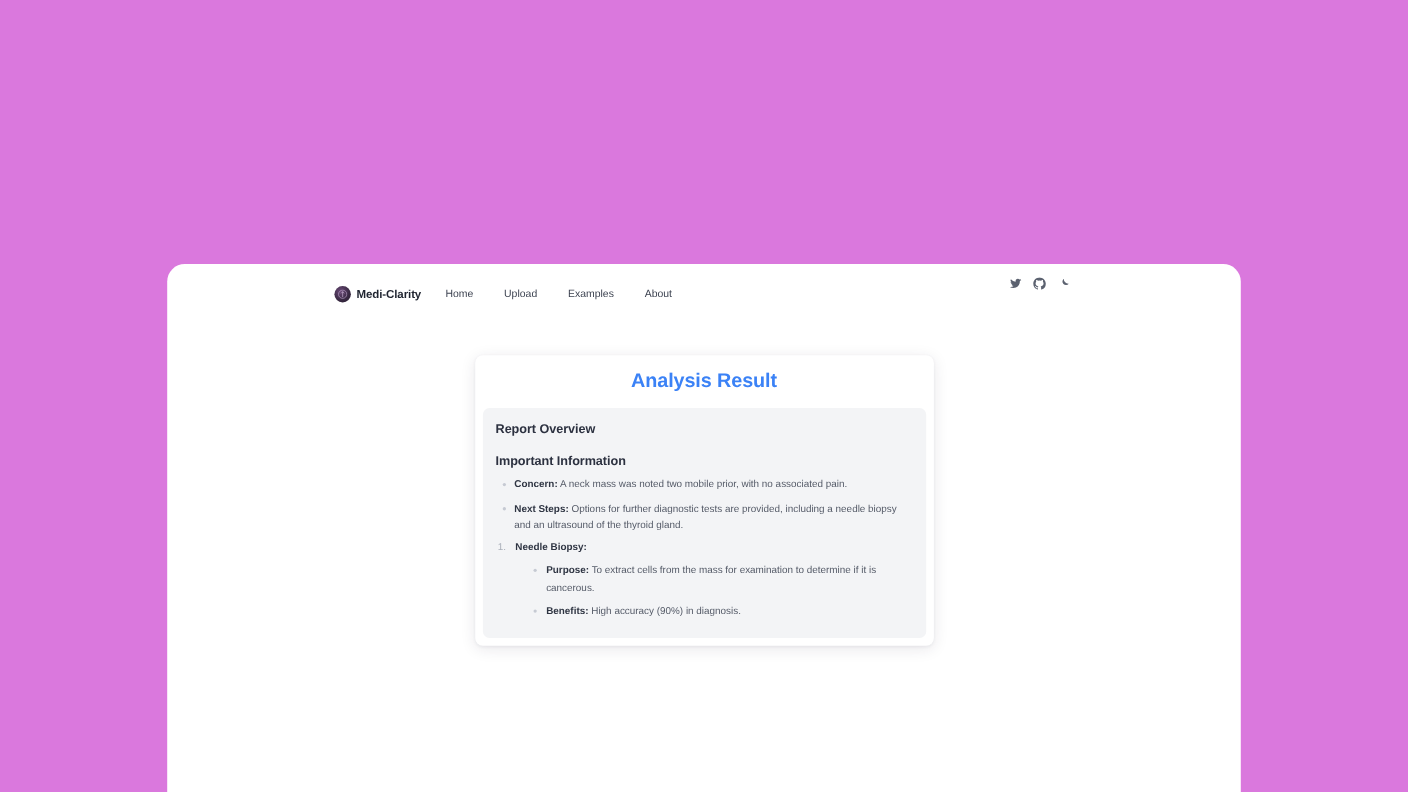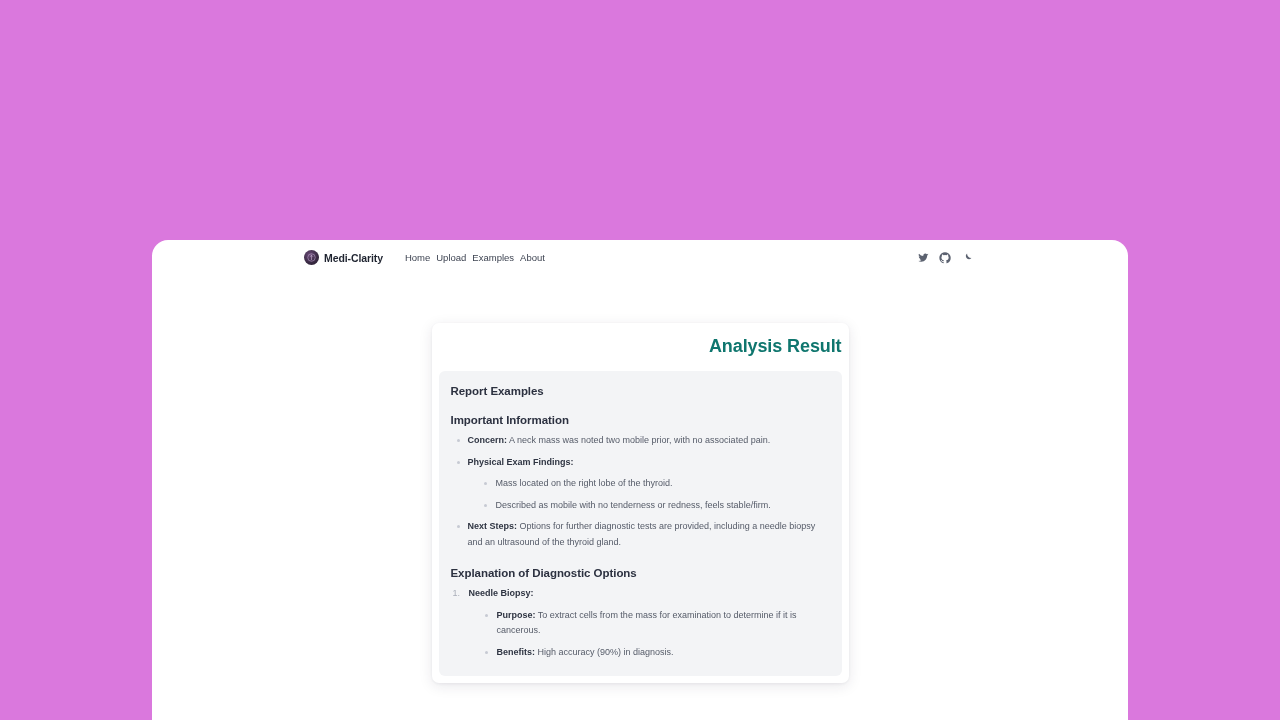--- a/index.html
+++ b/index.html
@@ -26,21 +26,21 @@
     height: 500px;
     background: #ffffff;
     border-radius: 16px 16px 0 0;
     overflow: hidden;
   }
 
   
   .navbar {
     height: 35px;
     display: flex;
-    align-items: center;
+    align-items: flex-end;
     padding: 0 0 0 152px;
     position: relative;
   }
   .nav-left {
     display: flex;
     align-items: center;
     gap: 10px;
   }
   .brand {
     display: flex;
@@ -62,21 +62,21 @@
   .brand-name {
     font-size: 10.5px;
     font-weight: bold;
     color: #1f2430;
     letter-spacing: -0.1px;
     white-space: nowrap;
   }
   .nav-links {
     display: flex;
     align-items: center;
-    gap: 6px;
+    gap: 28px;
   }
   .nav-link {
     font-size: 9.5px;
     color: #3d4351;
     text-decoration: none;
     white-space: nowrap;
   }
 
   .nav-right {
     position: absolute;
@@ -106,24 +106,24 @@
 
   .result-card {
     width: 417px;
     background: #ffffff;
     border-radius: 7px;
     box-shadow: 0 3px 14px rgba(40, 30, 60, 0.10), 0 1px 3px rgba(40, 30, 60, 0.06);
     padding: 0 7px 7px 7px;
   }
 
   .result-title {
-    text-align: right;
+    text-align: center;
     font-size: 18px;
     font-weight: bold;
-    color: #0f766e;
+    color: #3b82f6;
     padding: 13px 0 14px 0;
     letter-spacing: -0.1px;
   }
 
   .result-panel {
     background: #f3f4f6;
     border-radius: 6px;
     padding: 14px 12px 14px 12px;
   }
 
@@ -261,40 +261,32 @@
     </div>
   </div>
 
   <div class="content-area">
     <div class="result-card">
 
       <div class="result-title">Analysis Result</div>
 
       <div class="result-panel">
 
-        <div class="sec-heading">Report Examples</div>
+        <div class="sec-heading">Report Overview</div>
 
         <div class="sec-heading">Important Information</div>
         <ul class="bullets">
           <li>
             <span class="lbl">Concern:</span><span> A neck mass was noted two mobile prior, with no associated pain.</span>
           </li>
           <li>
-            <span class="lbl">Physical Exam Findings:</span>
-            <ul class="sub">
-              <li>Mass located on the right lobe of the thyroid.</li>
-              <li>Described as mobile with no tenderness or redness, feels stable/firm.</li>
-            </ul>
-          </li>
-          <li>
             <span class="lbl">Next Steps:</span><span> Options for further diagnostic tests are provided, including a needle biopsy and an ultrasound of the thyroid gland.</span>
           </li>
         </ul>
 
-        <div class="sec-heading">Explanation of Diagnostic Options</div>
         <ol class="numbers">
           <li>
             <span class="lbl">Needle Biopsy:</span>
             <ul class="sub">
               <li>
                 <span class="lbl">Purpose:</span><span> To extract cells from the mass for examination to determine if it is cancerous.</span>
               </li>
               <li>
                 <span class="lbl">Benefits:</span><span> High accuracy (90%) in diagnosis.</span>
               </li>

